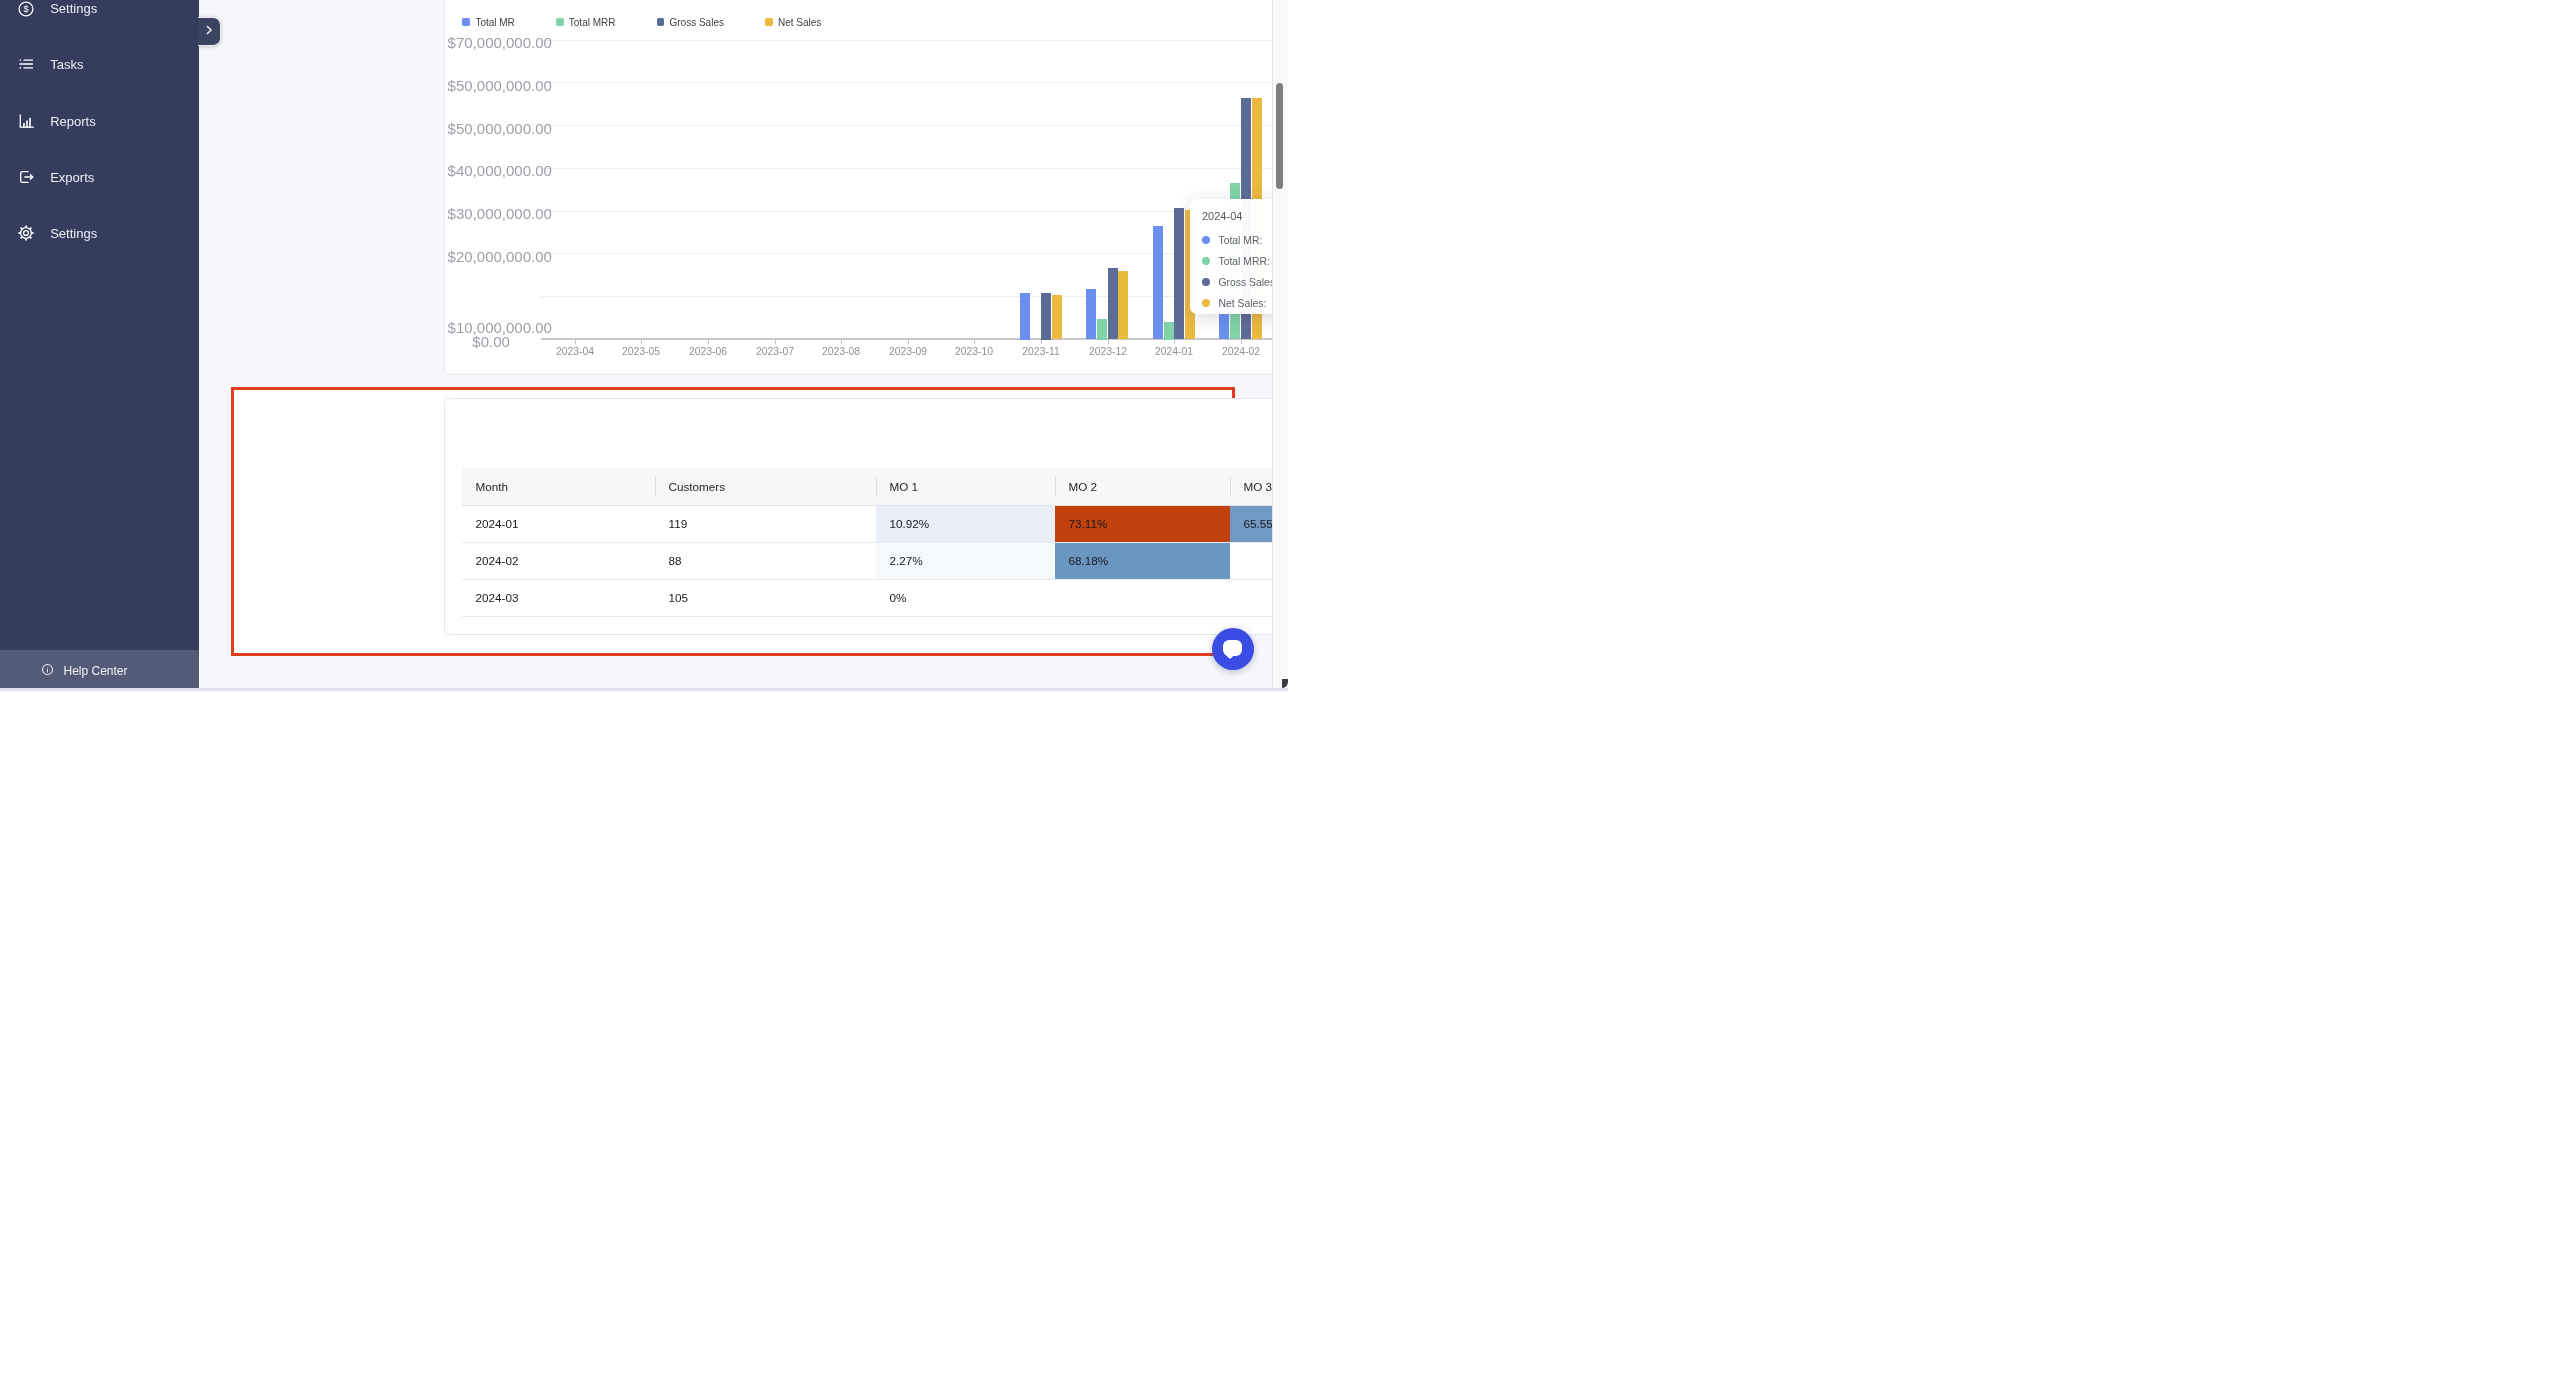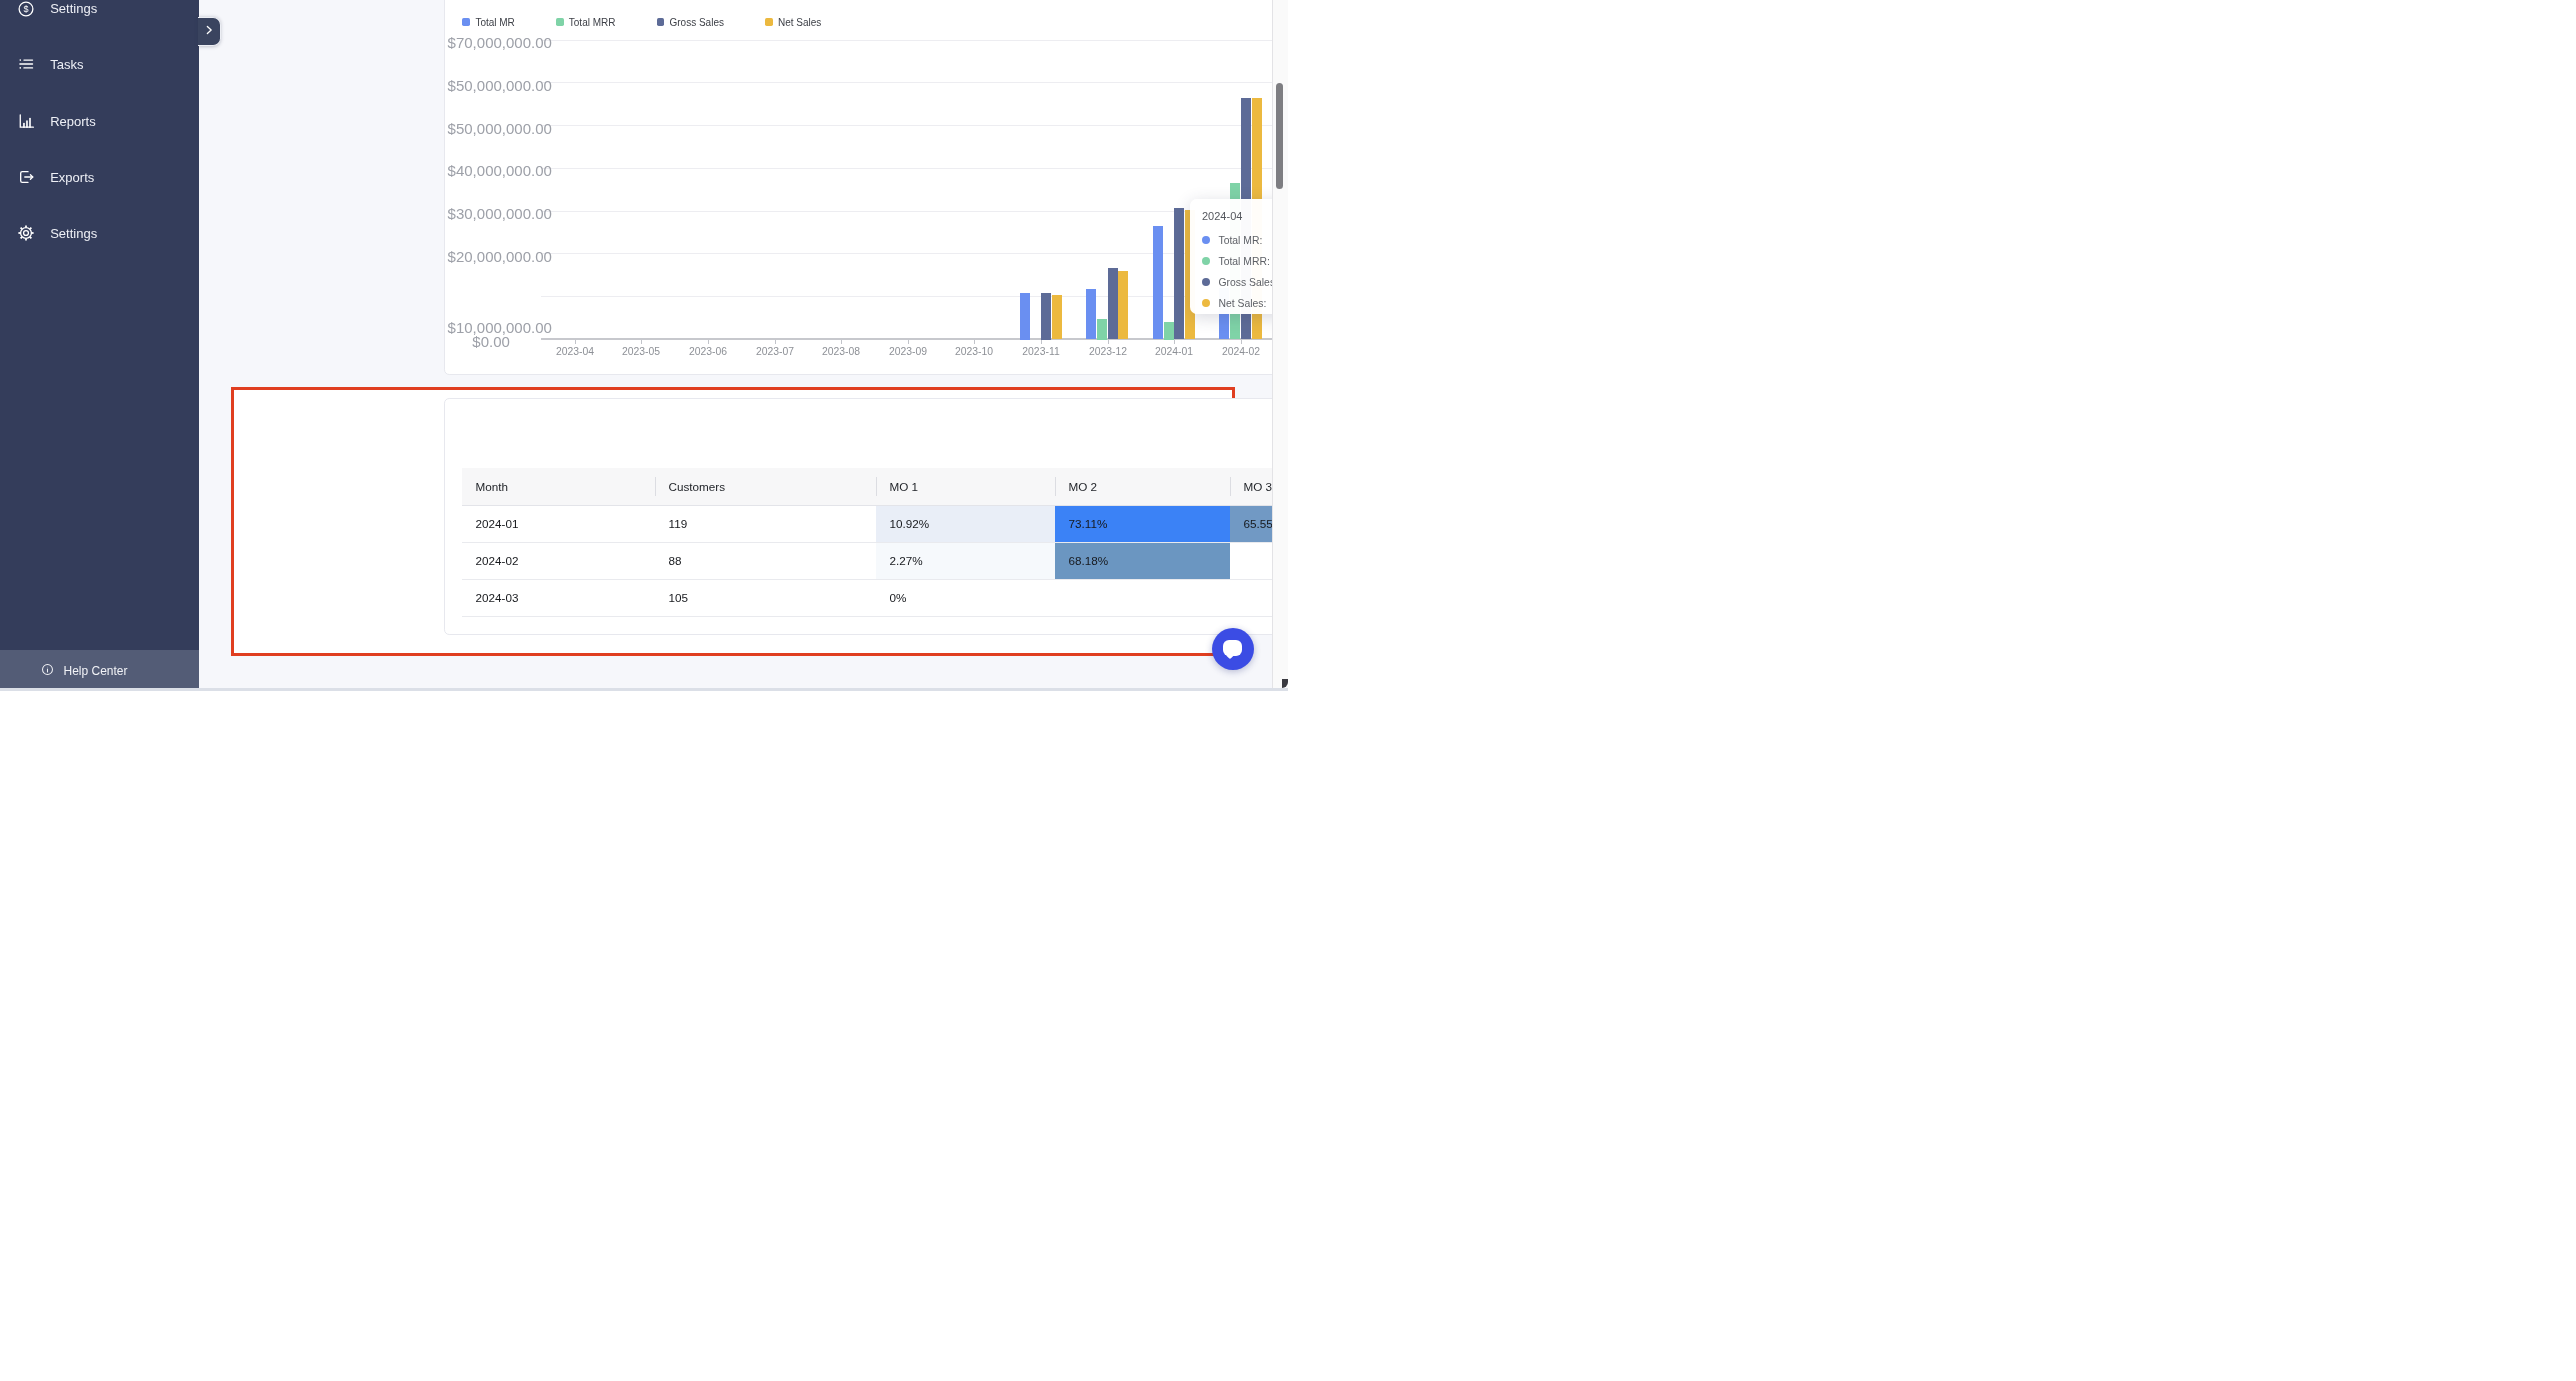--- a/index.html
+++ b/index.html
@@ -279,21 +279,21 @@
               <th>MO 1</th>
               <th>MO 2</th>
               <th>MO 3</th>
             </tr>
           </thead>
         <tbody id="ret-body">
             <tr>
               <td>2024-01</td>
               <td>119</td>
               <td style="background: rgb(233, 238, 247);">10.92%</td>
-              <td style="background: #3b82f6;">73.11%</td>
+              <td style="background: #c2410c;">73.11%</td>
               <td style="background: rgb(113, 153, 196);">65.55%</td>
             </tr>
             <tr>
               <td>2024-02</td>
               <td>88</td>
               <td style="background: rgb(246, 249, 252);">2.27%</td>
               <td style="background: rgb(107, 150, 193);">68.18%</td>
               <td></td>
             </tr>
             <tr>

